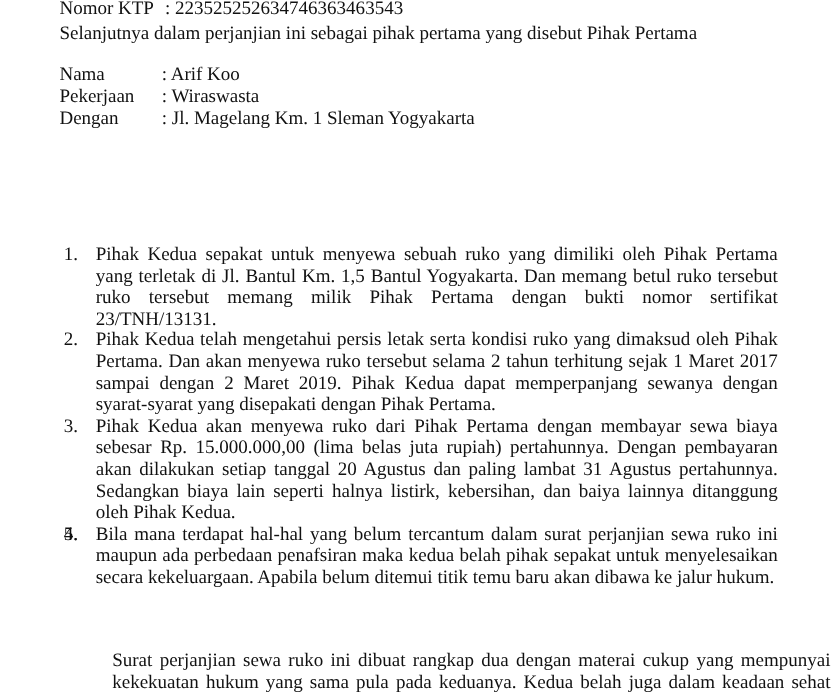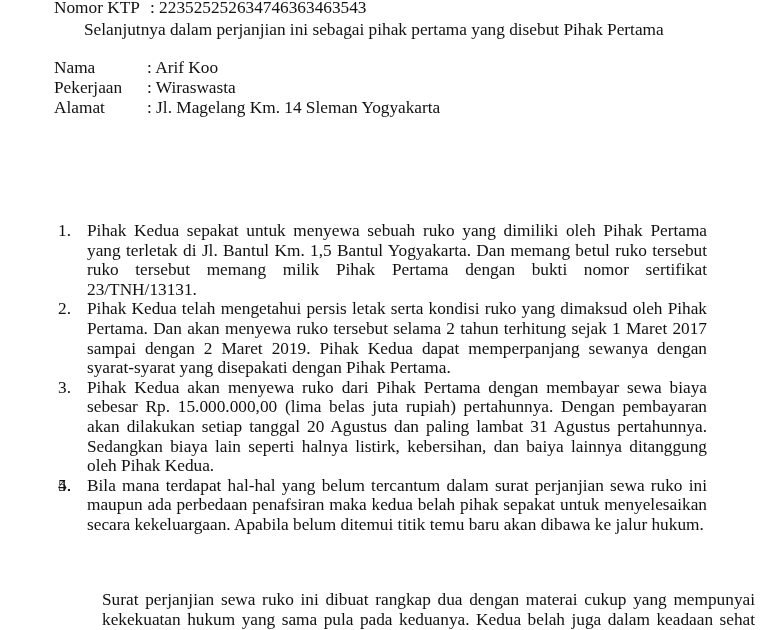--- a/index.html
+++ b/index.html
@@ -2,21 +2,21 @@
 <html><head>
 <meta charset="utf-8">
 <style>
   html, body { margin: 0; padding: 0; background: #ffffff; }
   body {
     width: 762px; height: 630px; overflow: hidden; position: relative;
     font-family: "Liberation Serif", "DejaVu Serif", serif;
     color: #111111; font-size: 17.3px; line-height: 19.6px;
   }
   .page { position: absolute; left: 0; top: 0; width: 762px; height: 630px; text-decoration: underline; }
-  .ln { position: absolute; white-space: nowrap; margin-left: 30px; }
+  .ln { position: absolute; white-space: nowrap; }
   .kv { position: absolute; left: 54px; white-space: nowrap; }
   .kv .k { display: inline-block; width: 96px; }
   .kv .k2 { display: inline-block; width: 93px; }
   .just { position: absolute; left: 54px; width: 653px; text-align: justify; text-align-last: left; }
   ol.items { position: absolute; left: 0; top: 221px; margin: 0; padding: 0; list-style: none; width: 762px; }
   ol.items li { position: relative; padding-left: 87px; width: 620px; text-align: justify; margin: 0; }
   ol.items li .num { position: absolute; left: 58px; top: 0; }
   .closing { position: absolute; left: 54px; top: 590px; width: 653px; text-align: justify; text-align-last: justify; margin-left: 48px; }
 </style>
 </head>
@@ -30,21 +30,21 @@
 
   <div class="ln" style="left:54px; top:20px;">Selanjutnya dalam perjanjian ini sebagai pihak pertama yang disebut Pihak Pertama</div>
 
   <div class="kv" style="top:78px;">
     <span class="k2">Pekerjaan</span><span>: Wiraswasta</span>
   </div>
   <div class="kv" style="top:58px;">
     <span class="k2">Nama</span><span>: Arif Koo</span>
   </div>
   <div class="kv" style="top:98px;">
-    <span class="k2">Alamat</span><span>: Jl. Magelang Km. 14 Sleman Yogyakarta</span>
+    <span class="k2">Dengan</span><span>: Jl. Magelang Km. 1 Sleman Yogyakarta</span>
   </div>
 
 
   <ol class="items">
     <li style="margin-bottom:0;">
       <span class="num">1.</span>
       <span>Pihak Kedua sepakat untuk menyewa sebuah ruko yang dimiliki oleh Pihak Pertama yang terletak di Jl. Bantul Km. 1,5 Bantul Yogyakarta. Dan memang betul ruko tersebut ruko tersebut memang milik Pihak Pertama dengan bukti nomor sertifikat 23/TNH/13131.</span>
     </li>
     <li>
       <span class="num">2.</span>

